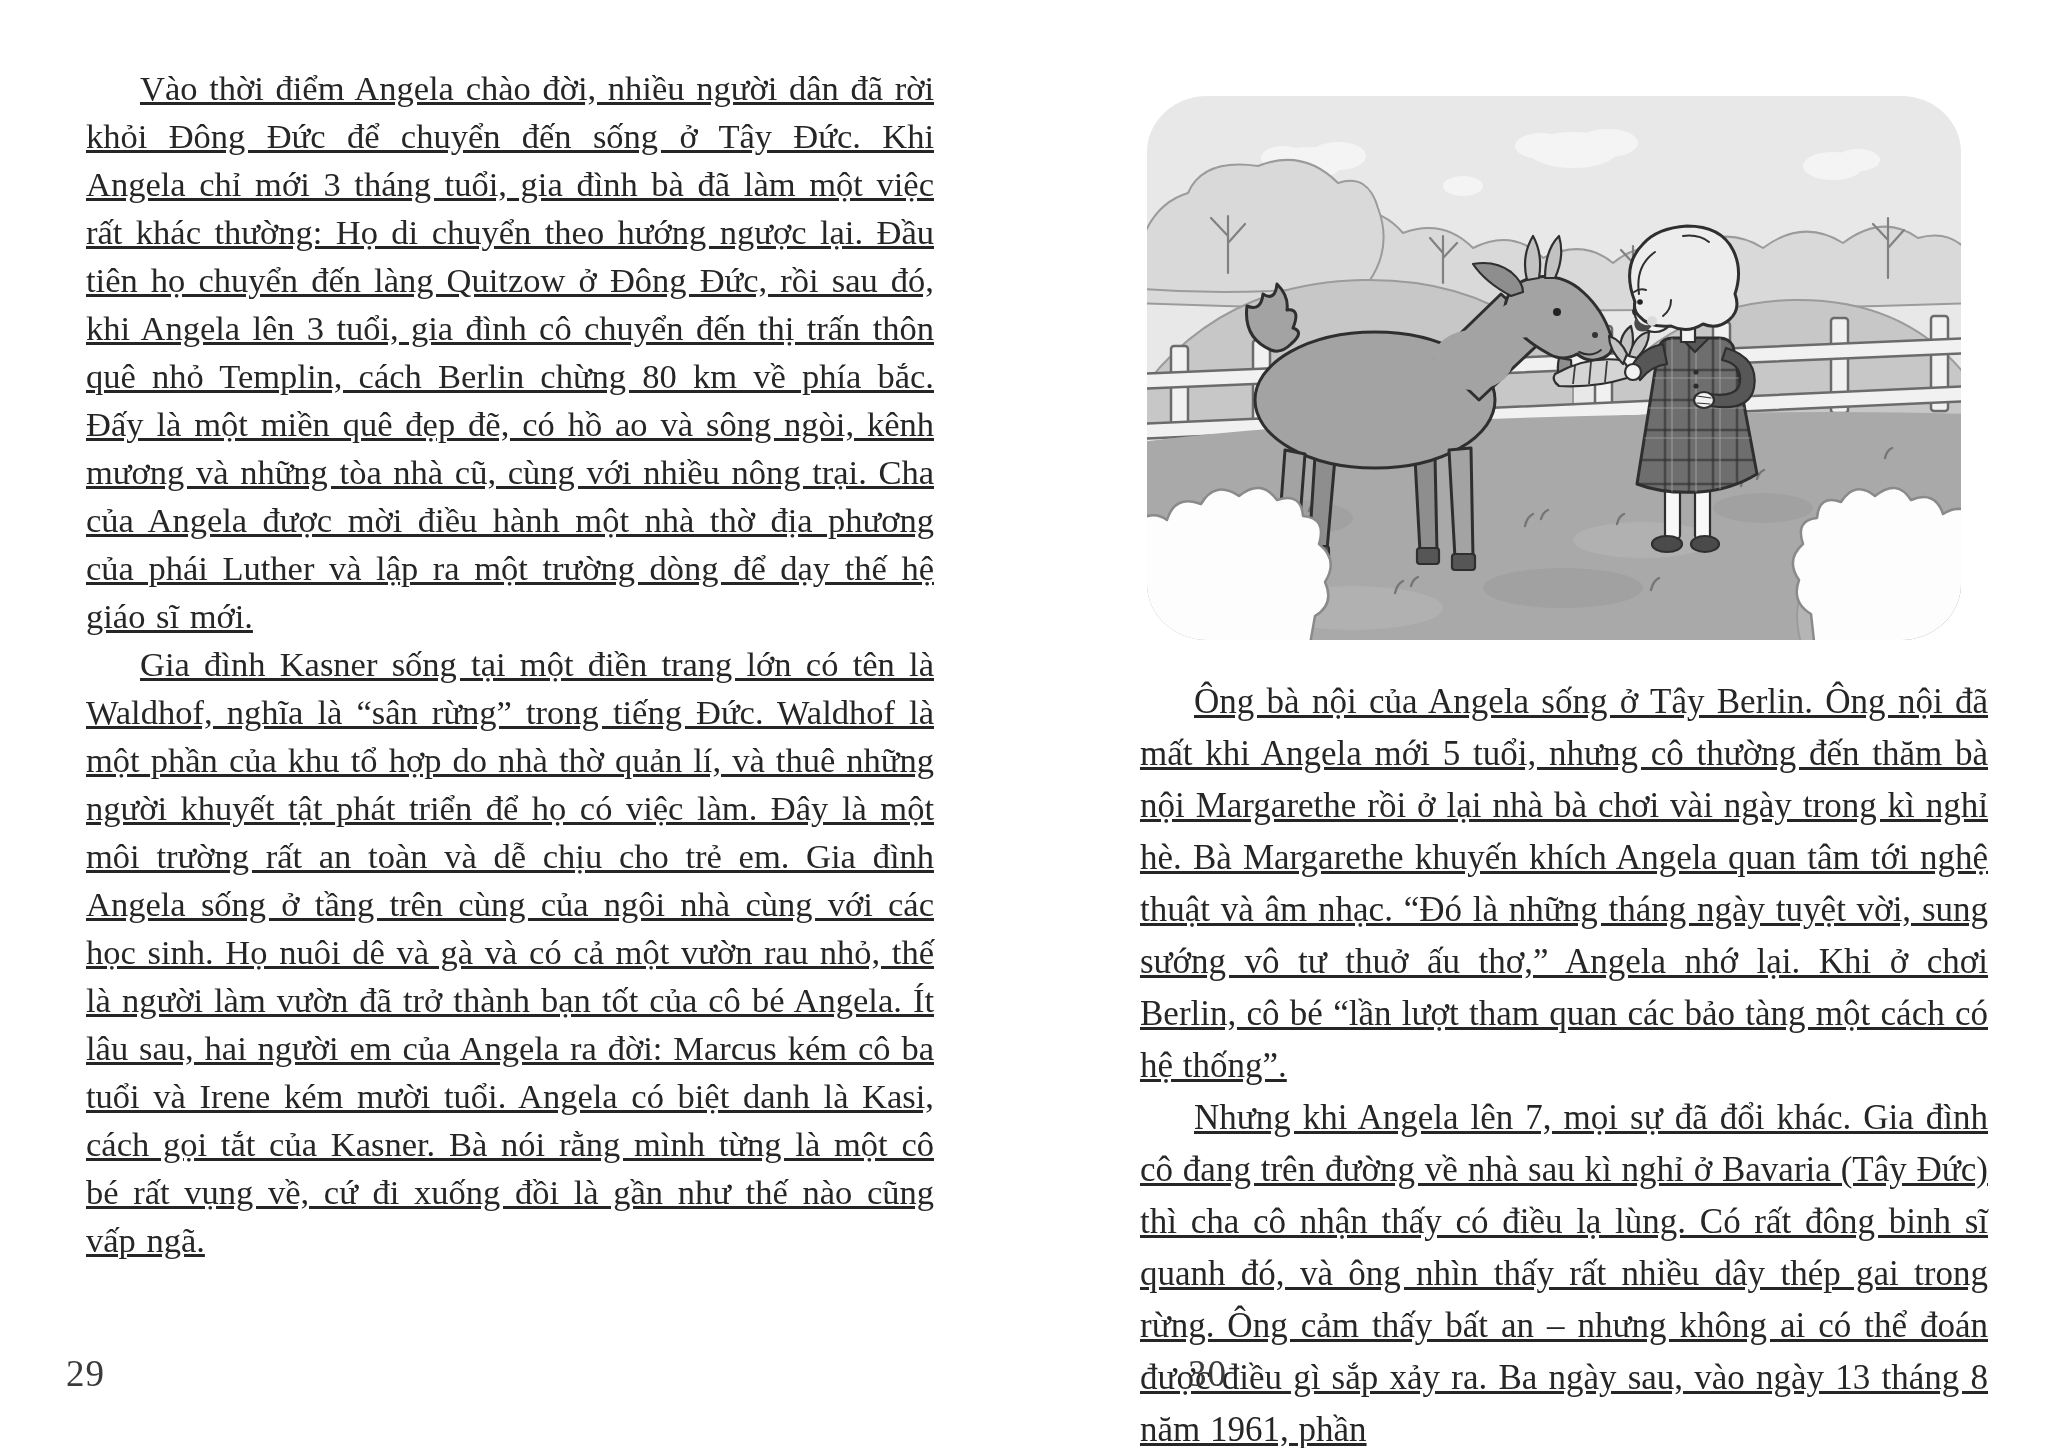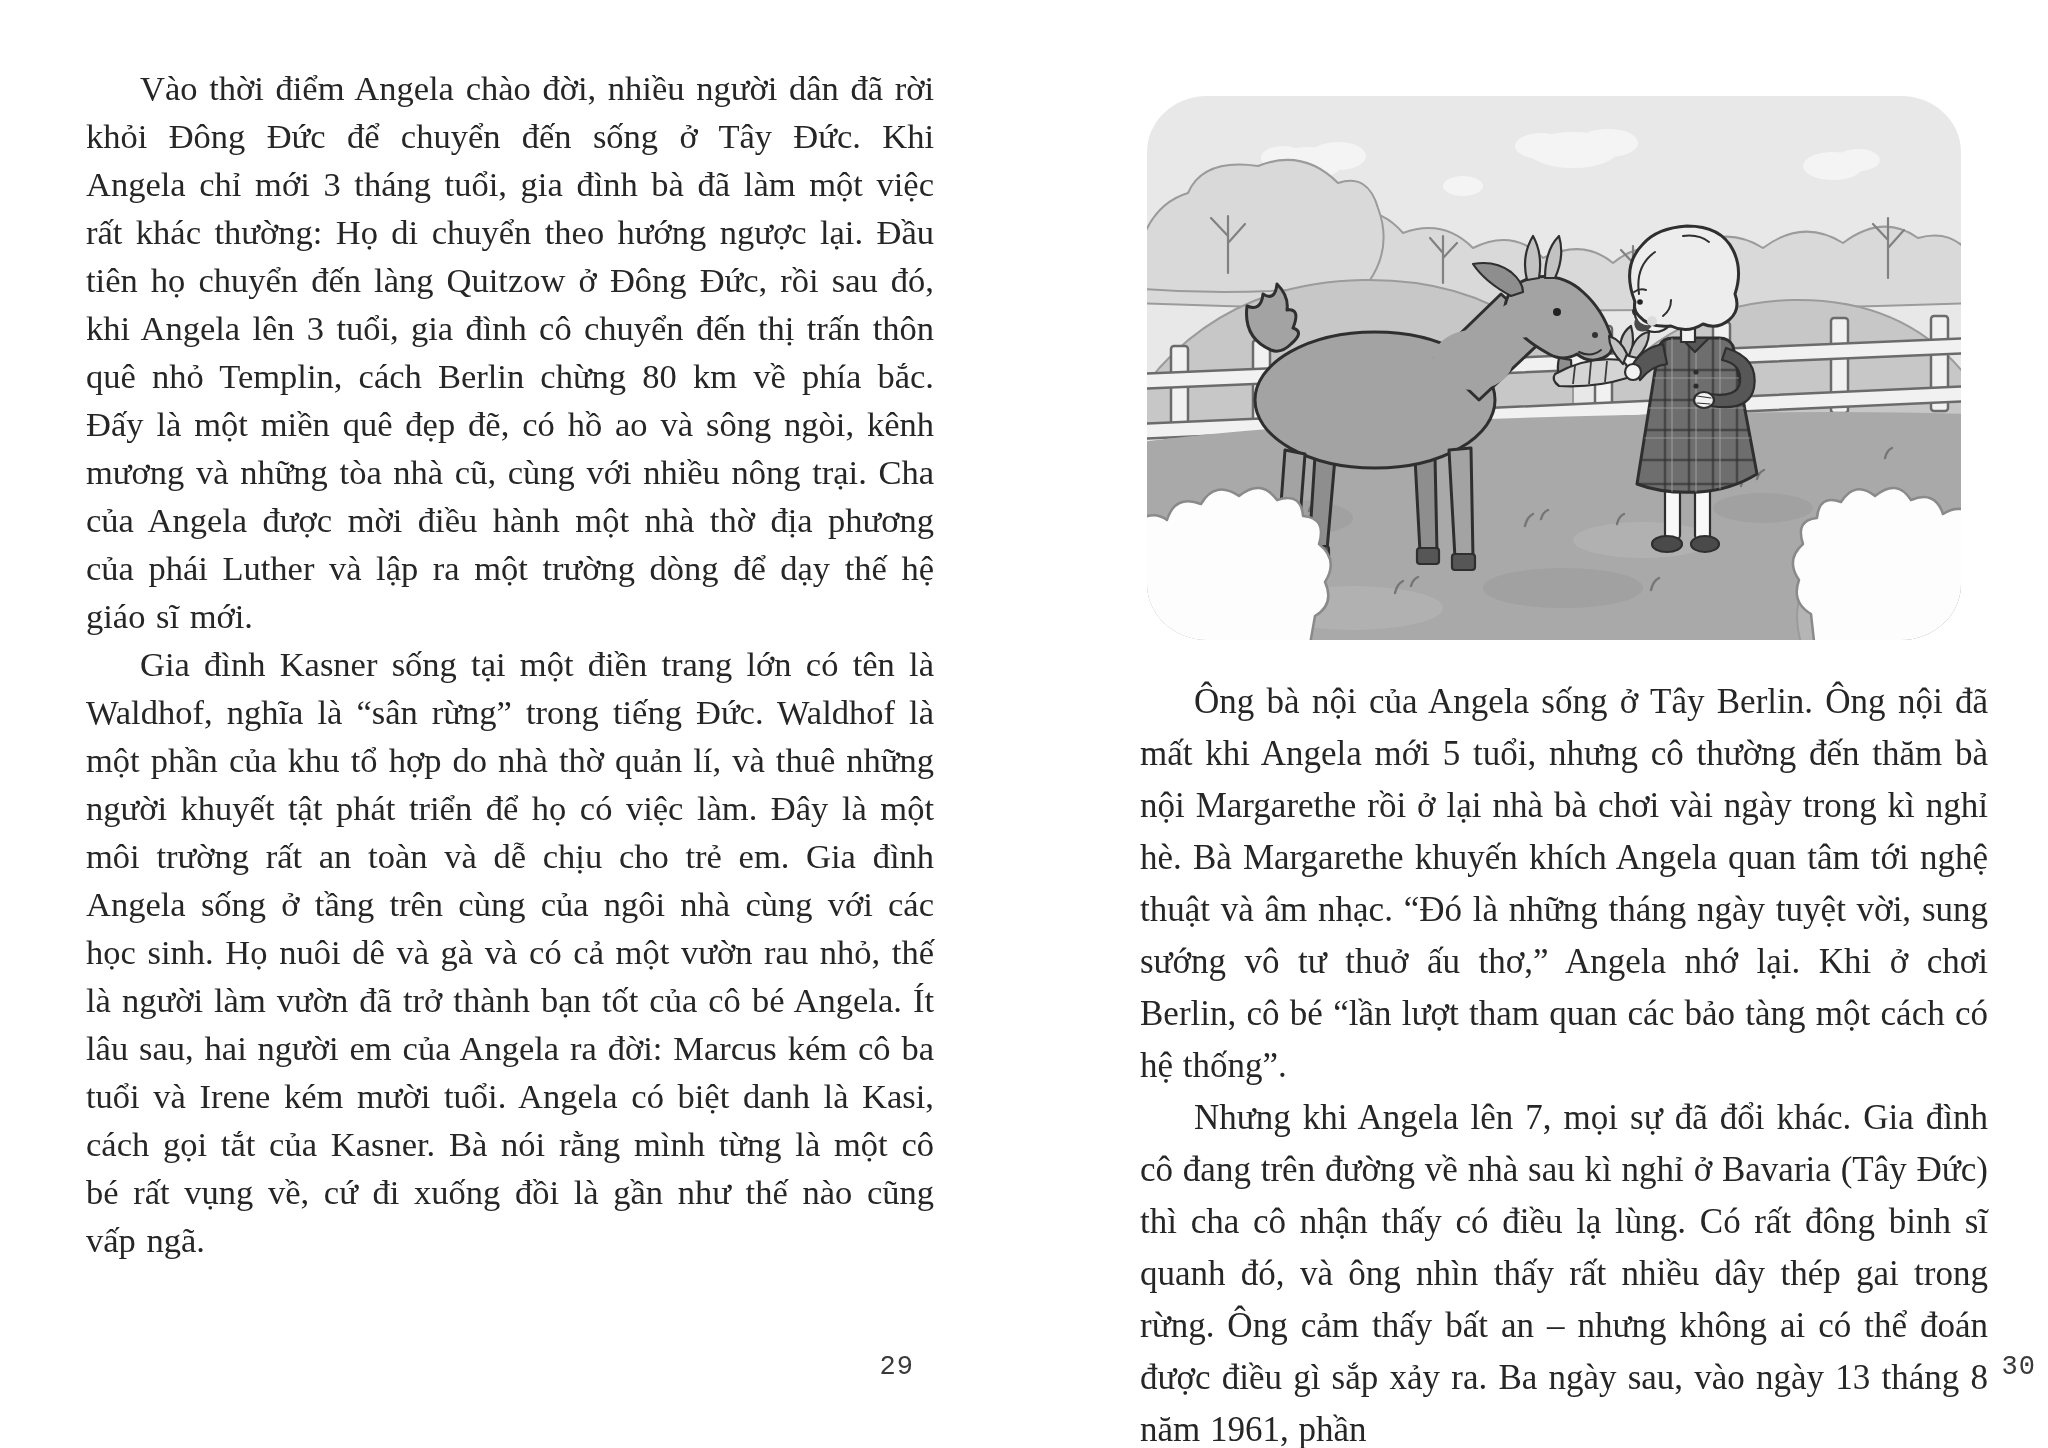--- a/index.html
+++ b/index.html
@@ -1,30 +1,30 @@
 <!DOCTYPE html>
 <html><head>
 <meta charset="utf-8">
 <style>
   html,body{margin:0;padding:0;}
   body{
     width:2048px;height:1448px;position:relative;background:#ffffff;
     font-family:"Liberation Serif","DejaVu Serif",serif;color:#262626;
     overflow:hidden;
   }
-  .text-col{position:absolute;text-align:justify;}
+  .text-col{position:absolute;text-align:justify;text-decoration:underline;}
   .text-col p{margin:0;text-indent:54px;}
   .col-left{left:86px;top:64px;width:848px;}
   .col-left p{font-size:34.5px;line-height:48px;word-spacing:2px;}
   .col-right{left:1140px;top:676px;width:848px;}
   .col-right p{font-size:35px;line-height:52px;word-spacing:1px;}
   .page-num{
-    position:absolute;width:848px;text-align:right;top:1352px;
-    font-family:Liberation Mono, monospace;
-    font-size:27px;color:#3a3a3a;letter-spacing:1px;
+    position:absolute;width:848px;text-align:left;top:1352px;
+    font-family:Liberation Serif, serif;
+    font-size:37px;color:#3a3a3a;letter-spacing:1px;
   }
   .page-num.left{left:66px;}
   .page-num.right{left:1188px;}
   figure.illustration{position:absolute;left:1143px;top:88px;width:822px;height:562px;margin:0;}
   figure.illustration svg{width:100%;height:100%;display:block;}
   .ol{stroke:#2f2f2f;stroke-width:3;stroke-linejoin:round;}
   .ol2{stroke:#2f2f2f;stroke-width:2.2;stroke-linejoin:round;}
   .thin{stroke:#3c3c3c;stroke-width:1.8;fill:none;}
   .twig{stroke:#818181;stroke-width:2.2;fill:none;stroke-linecap:round;}
   .grass{stroke:#767676;stroke-width:2.4;fill:none;stroke-linecap:round;}

